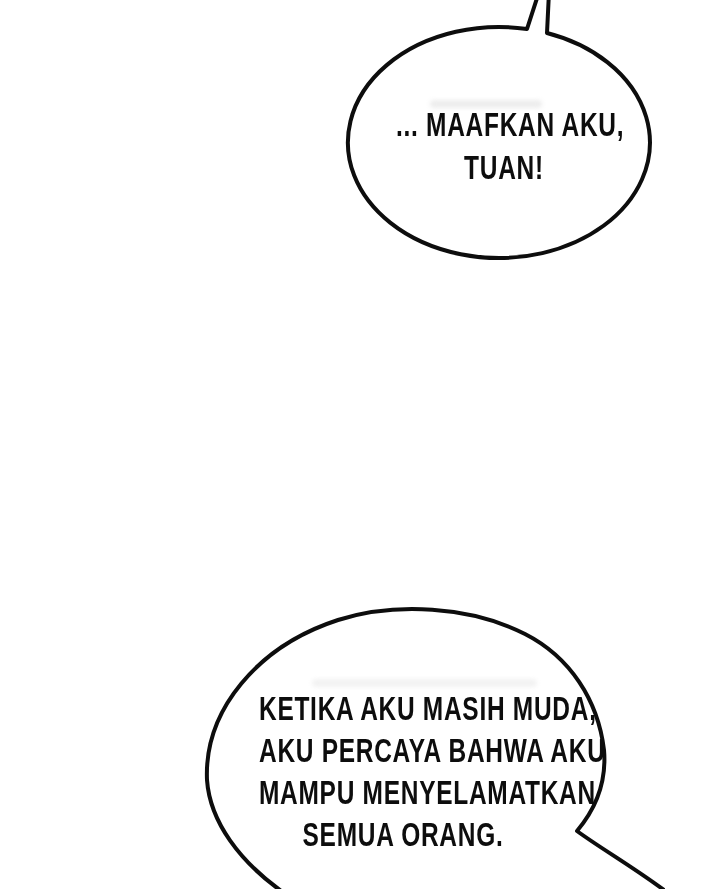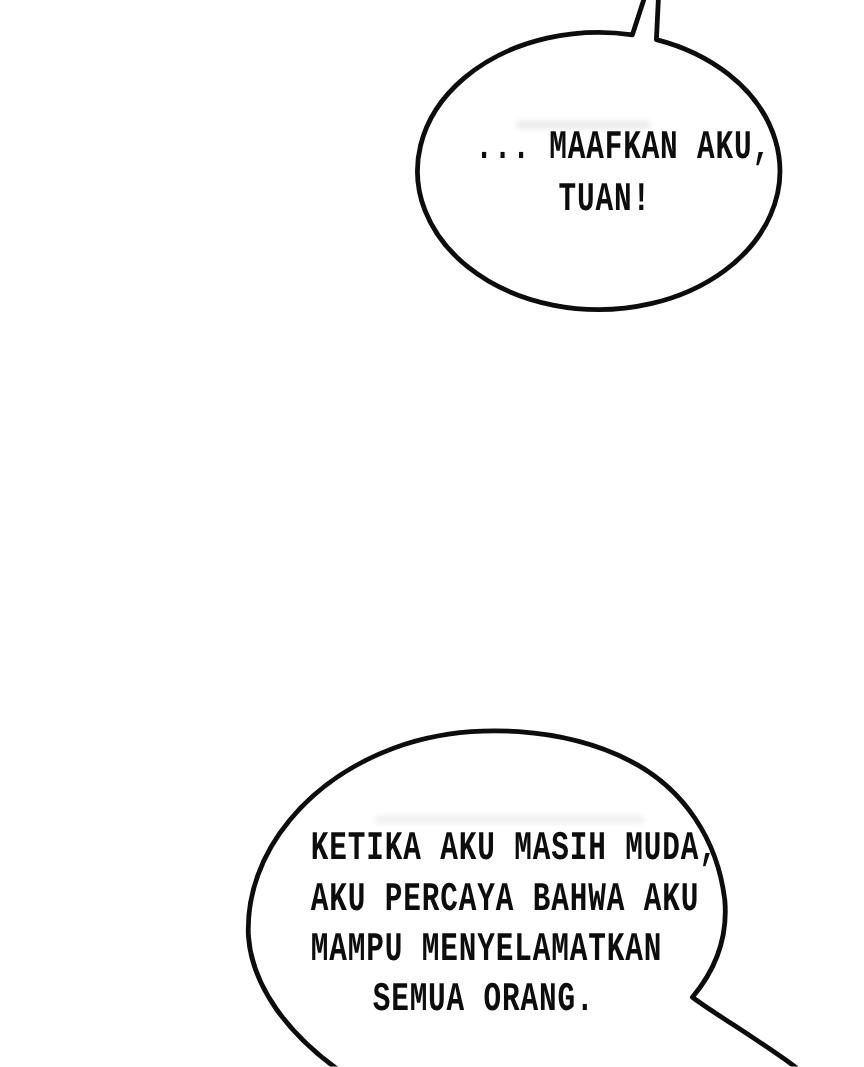--- a/index.html
+++ b/index.html
@@ -6,21 +6,21 @@
     margin: 0;
     padding: 0;
     background: #ffffff;
   }
   .page {
     position: relative;
     width: 665px;
     height: 889px;
     background: #ffffff;
     overflow: hidden;
-    font-family: Liberation Mono, monospace;
+    font-family: Liberation Sans, sans-serif;
   }
   .bubble-svg {
     position: absolute;
     left: 0;
     top: 0;
     width: 720px;
     height: 889px;
     display: block;
   }
   .bubble-text {

